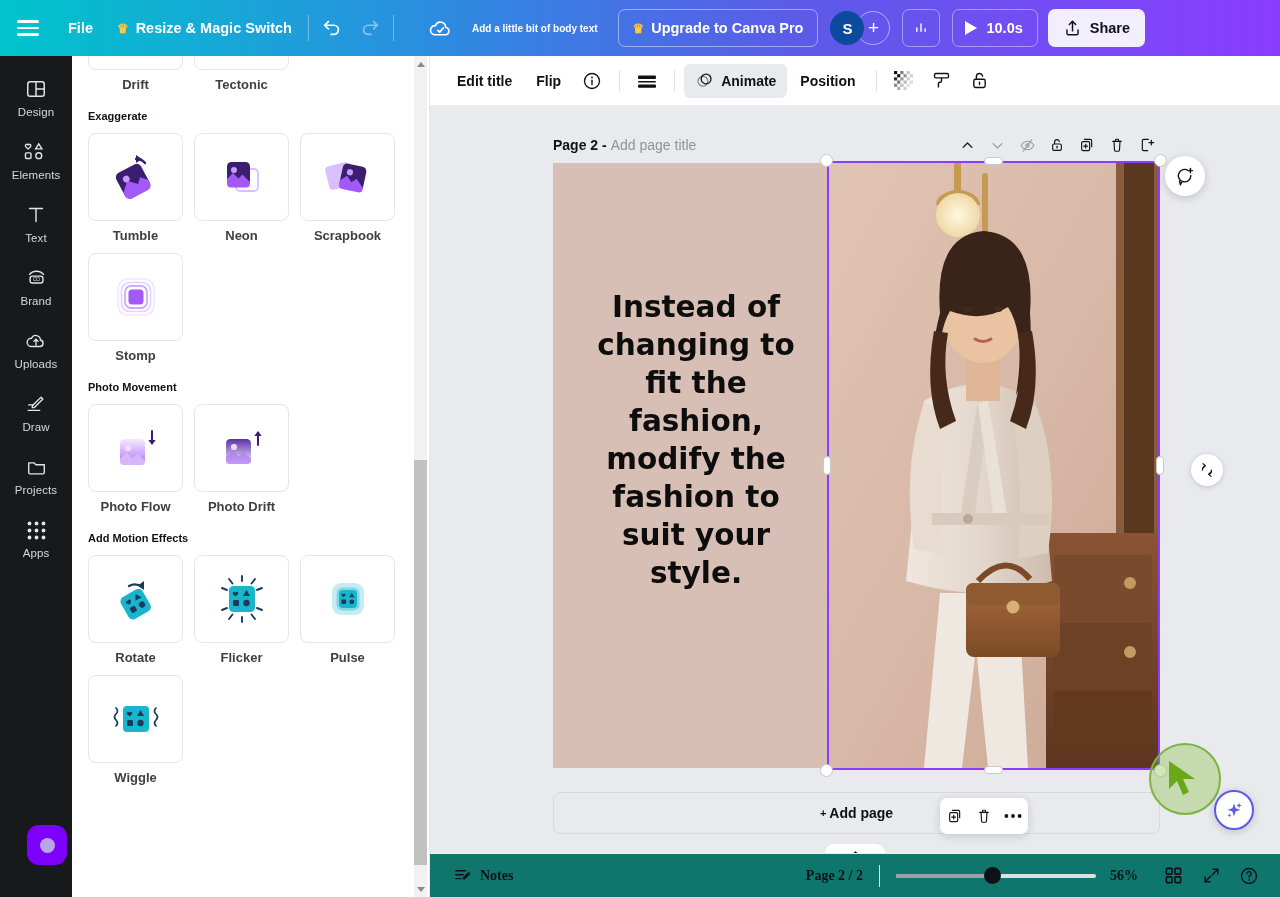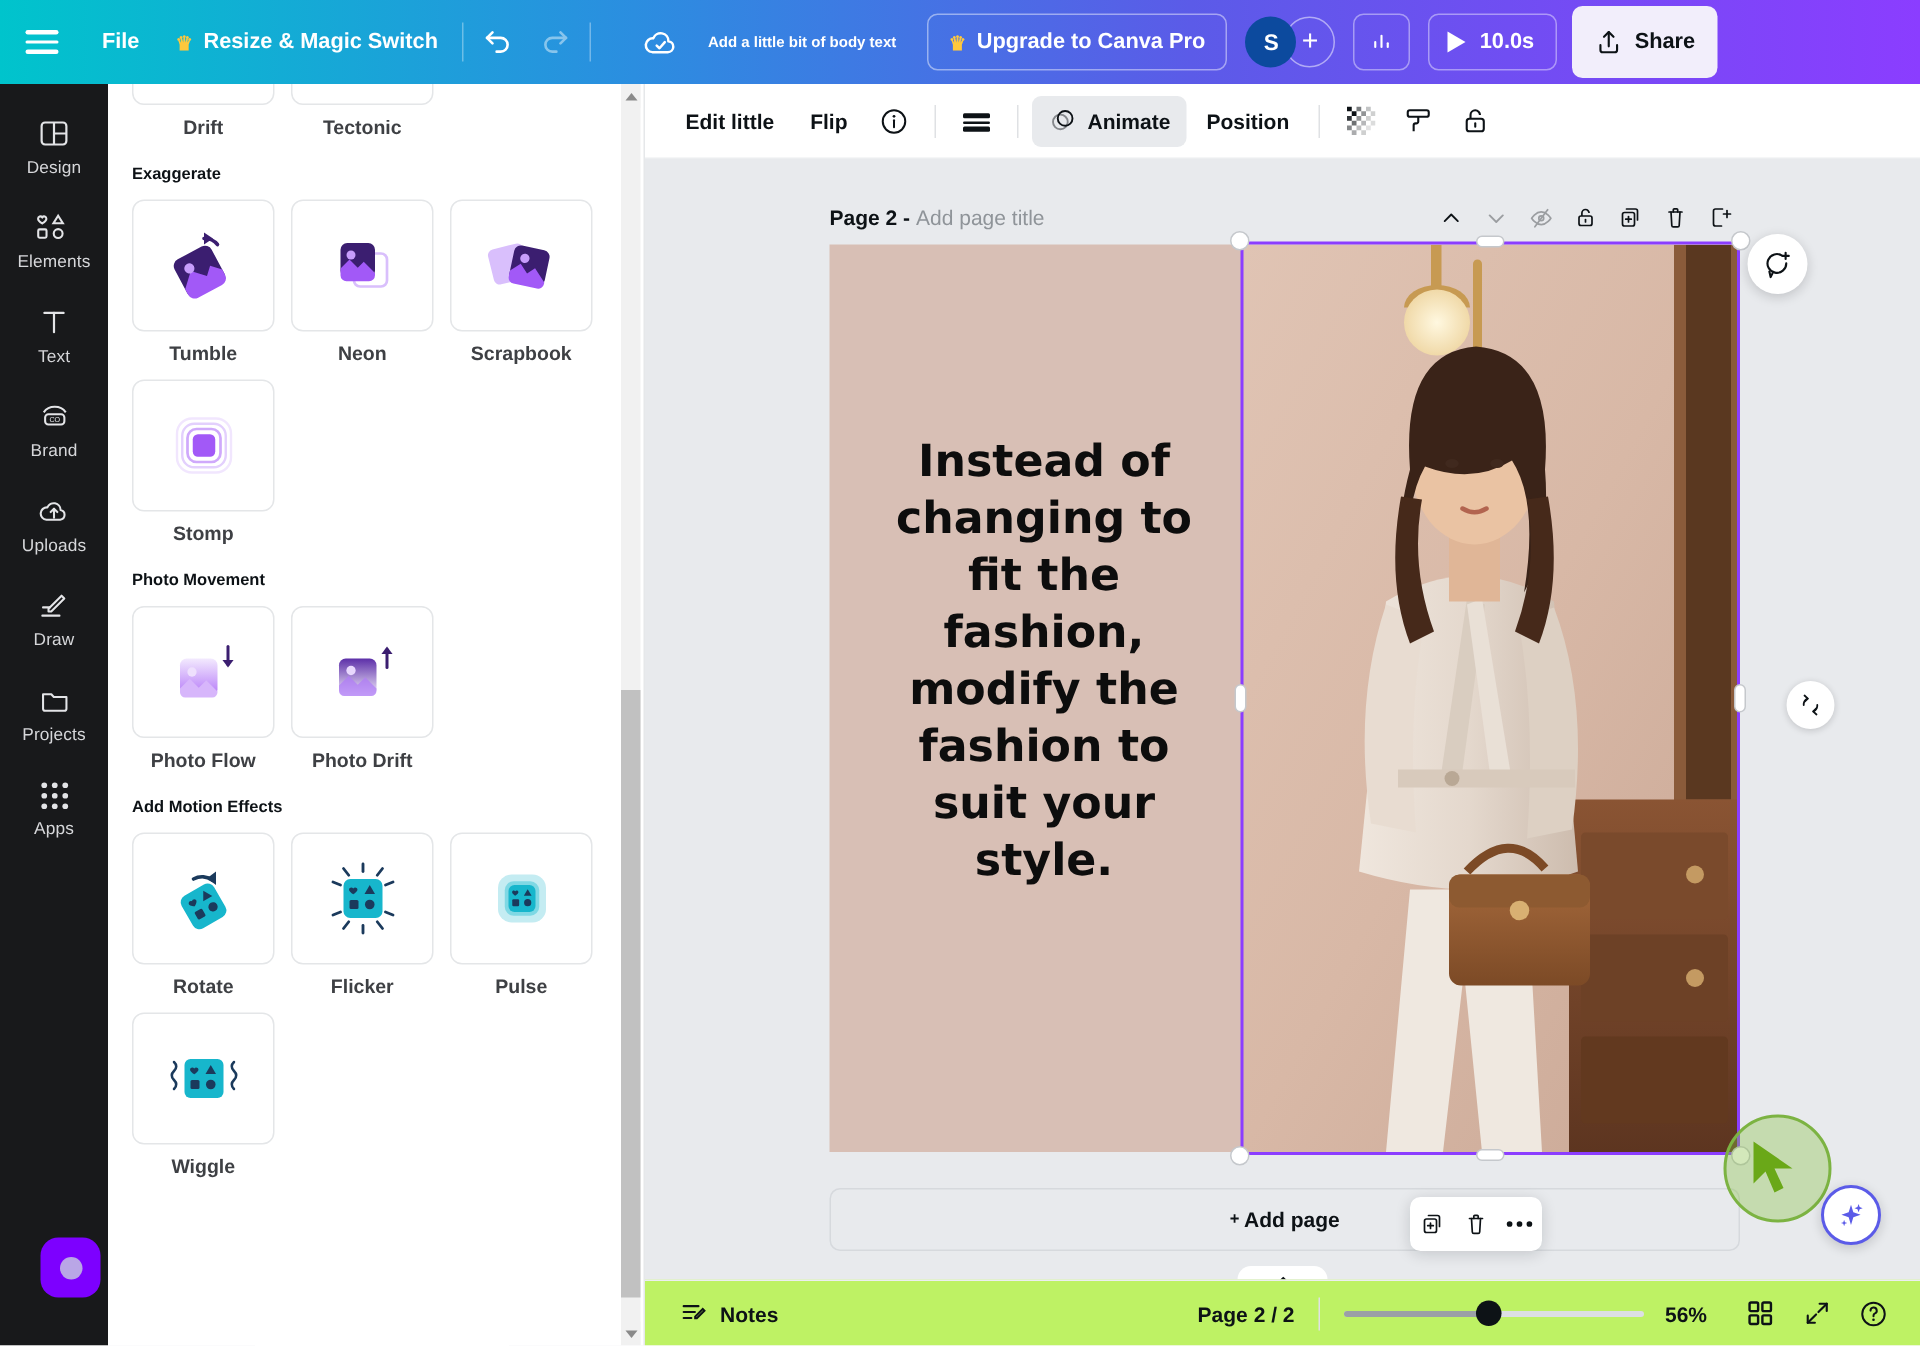--- a/index.html
+++ b/index.html
@@ -50,21 +50,21 @@
   .add-member {
     width: 34px; height: 34px; border-radius: 50%; margin-left: -8px;
     border: 1px solid rgba(255,255,255,.5); display: flex; align-items: center;
     justify-content: center; font-size: 19px; font-weight: 300; cursor: pointer;
   }
   .boxed-btn {
     height: 38px; border: 1px solid rgba(255,255,255,.42); border-radius: 7px;
     display: flex; align-items: center; justify-content: center; cursor: pointer;
   }
   .share-btn {
-    height: 48px; border-radius: 7px; background: #f2eefb; color: #0d1216;
+    height: 38px; border-radius: 7px; background: #f2eefb; color: #0d1216;
     display: flex; align-items: center; gap: 8px; padding: 0 15px;
     font-size: 14.5px; font-weight: bold; cursor: pointer; margin: 0 14px 0 10px;
   }
   .play-btn {
     height: 38px; border: 1px solid rgba(255,255,255,.42); border-radius: 7px;
     display: flex; align-items: center; gap: 9px; padding: 0 14px 0 12px;
     font-size: 14.5px; font-weight: bold; cursor: pointer;
   }
   .tri { width: 0; height: 0; border-left: 12px solid #fff; border-top: 7.5px solid transparent; border-bottom: 7.5px solid transparent; }
 
@@ -201,22 +201,23 @@
   .ai-btn {
     position: absolute; left: 1214px; top: 790px; width: 40px; height: 40px;
     border-radius: 50%; background: #fff; border: 2px solid #5b5be8;
     display: flex; align-items: center; justify-content: center; cursor: pointer;
     box-shadow: 0 2px 8px rgba(14,19,24,.18);
   }
 
   
   .botbar {
     position: absolute; left: 430px; top: 853px; width: 850px; height: 44px;
-    background: #bef264; display: flex; align-items: center; padding: 0 14px;
+    background: #0f766e; display: flex; align-items: center; padding: 0 14px;
     border-top: 1px solid #eceef0;
+    font-family: Liberation Serif, serif;
   }
   .notes-btn {
     height: 32px; padding: 0 9px; border-radius: 6px; display: flex; align-items: center;
     gap: 8px; font-size: 14px; font-weight: bold; color: #0d1216; cursor: pointer;
   }
   .pageind { margin-left: auto; font-size: 14px; font-weight: bold; color: #0d1216; }
   .bb-sep { width: 1px; height: 22px; background: #dfe1e4; margin: 0 16px; }
   .slider { position: relative; width: 200px; height: 18px; display: flex; align-items: center; cursor: pointer; }
   .slider .track { position: absolute; left: 0; right: 0; height: 4px; border-radius: 2px; background: #dcdfe3; }
   .slider .fill { position: absolute; left: 0; height: 4px; border-radius: 2px; background: #9ba0a6; width: 50%; }
@@ -571,21 +572,21 @@
       <span class="ar" style="border-bottom:5px solid #8a8a8a"></span>
     </div>
     <div class="panel-sb-thumb" style="top:404px;height:405px"></div>
     <div class="sb-arrow" style="bottom:0">
       <span class="ar" style="border-top:5px solid #8a8a8a"></span>
     </div>
   </div>
   <div class="panel-divider"></div>
 
   <div class="edbar">
-    <div class="ed-btn">Edit little</div>
+    <div class="ed-btn">Edit title</div>
     <div class="ed-btn">Flip</div>
     <div class="ed-icon">
       <svg width="20" height="20" viewBox="0 0 24 24" fill="none" stroke="#0d1216" stroke-width="1.6">
         <circle cx="12" cy="12" r="9"></circle>
           <line x1="12" y1="11" x2="12" y2="16.5" stroke-linecap="round"></line>
           <circle cx="12" cy="7.8" r="1.1" fill="#0d1216" stroke="none"></circle>
       </svg>
     </div>
     <div class="ed-sep"></div>
     <div class="ed-icon">

